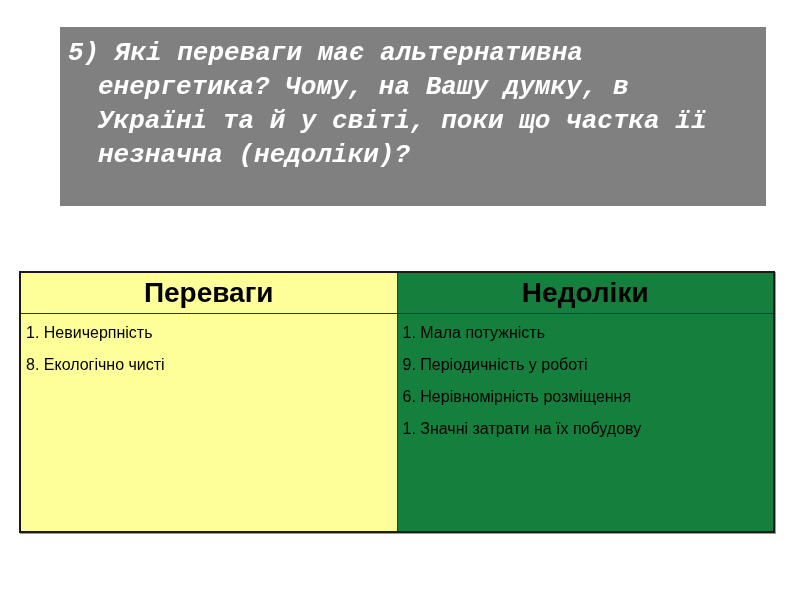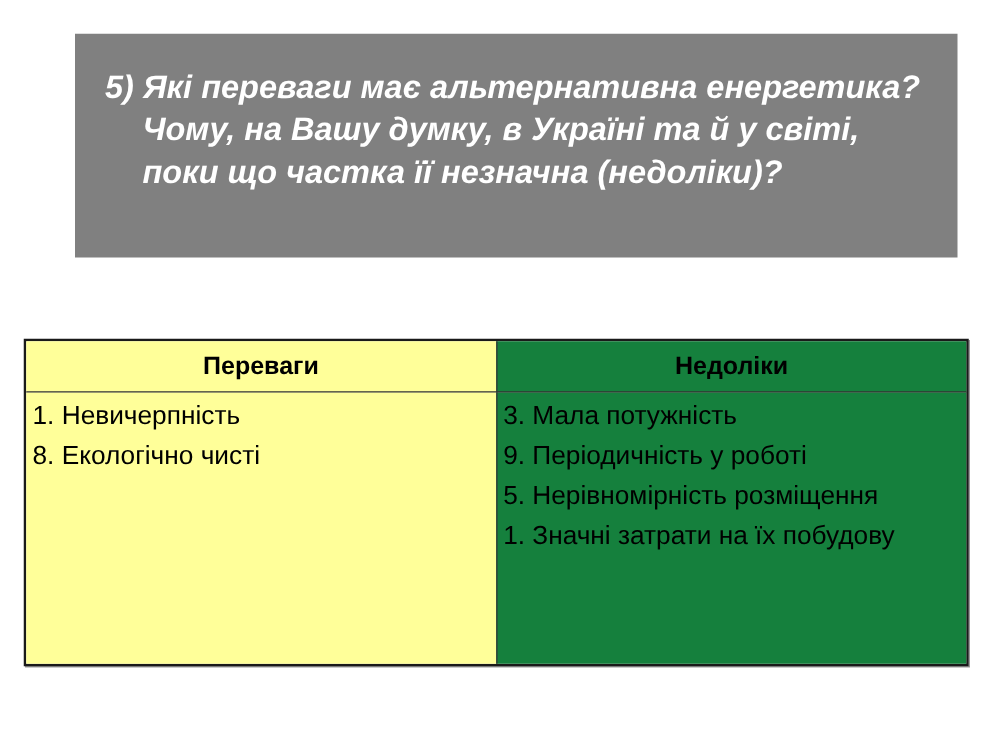--- a/index.html
+++ b/index.html
@@ -20,27 +20,27 @@
       position: absolute;
       left: 60px;
       top: 27px;
       width: 706px;
       height: 179px;
       background: #808080;
       box-sizing: border-box;
       padding: 9px 0 0 8px;
     }
     .question-text {
-      font-family: Liberation Sans, sans-serif;
+      font-family: Liberation Mono, monospace;
       font-style: italic;
       font-weight: bold;
       font-size: 26px;
       line-height: 34px;
       color: #ffffff;
-      margin: 16px;
+      margin: 0;
       padding-left: 30px;
       text-indent: -30px;
       width: 640px;
     }
     .table-wrap {
       position: absolute;
       left: 19px;
       top: 271px;
       width: 756px;
       height: 262px;
@@ -53,30 +53,30 @@
       height: 100%;
       border-collapse: collapse;
       table-layout: fixed;
       font-family: "Liberation Sans", sans-serif;
       color: #000000;
     }
     table.compare col.c1 { width: 376px; }
     table.compare col.c2 { width: auto; }
     table.compare th {
       height: 40px;
-      font-size: 20px;
+      font-size: 28px;
       font-weight: bold;
       text-align: center;
       vertical-align: middle;
       border-bottom: 1px solid #333333;
       padding: 0;
     }
     table.compare td {
       vertical-align: top;
-      font-size: 21px;
+      font-size: 16px;
       line-height: 32px;
       padding: 3px 0 0 5px;
     }
     .col-pros { background: #ffff99; }
     .col-cons { background: #15803d; }
     .divider-left { border-right: 1px solid #333333; }
     ul.items {
       list-style: none;
       margin: 0;
       padding: 0;
@@ -110,23 +110,23 @@
       <tbody>
         <tr>
           <td class="col-pros divider-left">
             <ul class="items">
               <li>1. Невичерпність</li>
               <li>8. Екологічно чисті</li>
             </ul>
           </td>
           <td class="col-cons">
             <ul class="items">
-              <li>3. Мала потужність</li>
+              <li>1. Мала потужність</li>
               <li>9. Періодичність у роботі</li>
-              <li>5. Нерівномірність розміщення</li>
+              <li>6. Нерівномірність розміщення</li>
               <li>1. Значні затрати на їх побудову</li>
             </ul>
           </td>
         </tr>
       </tbody>
     </table>
   </div>
 
 </div>
 

